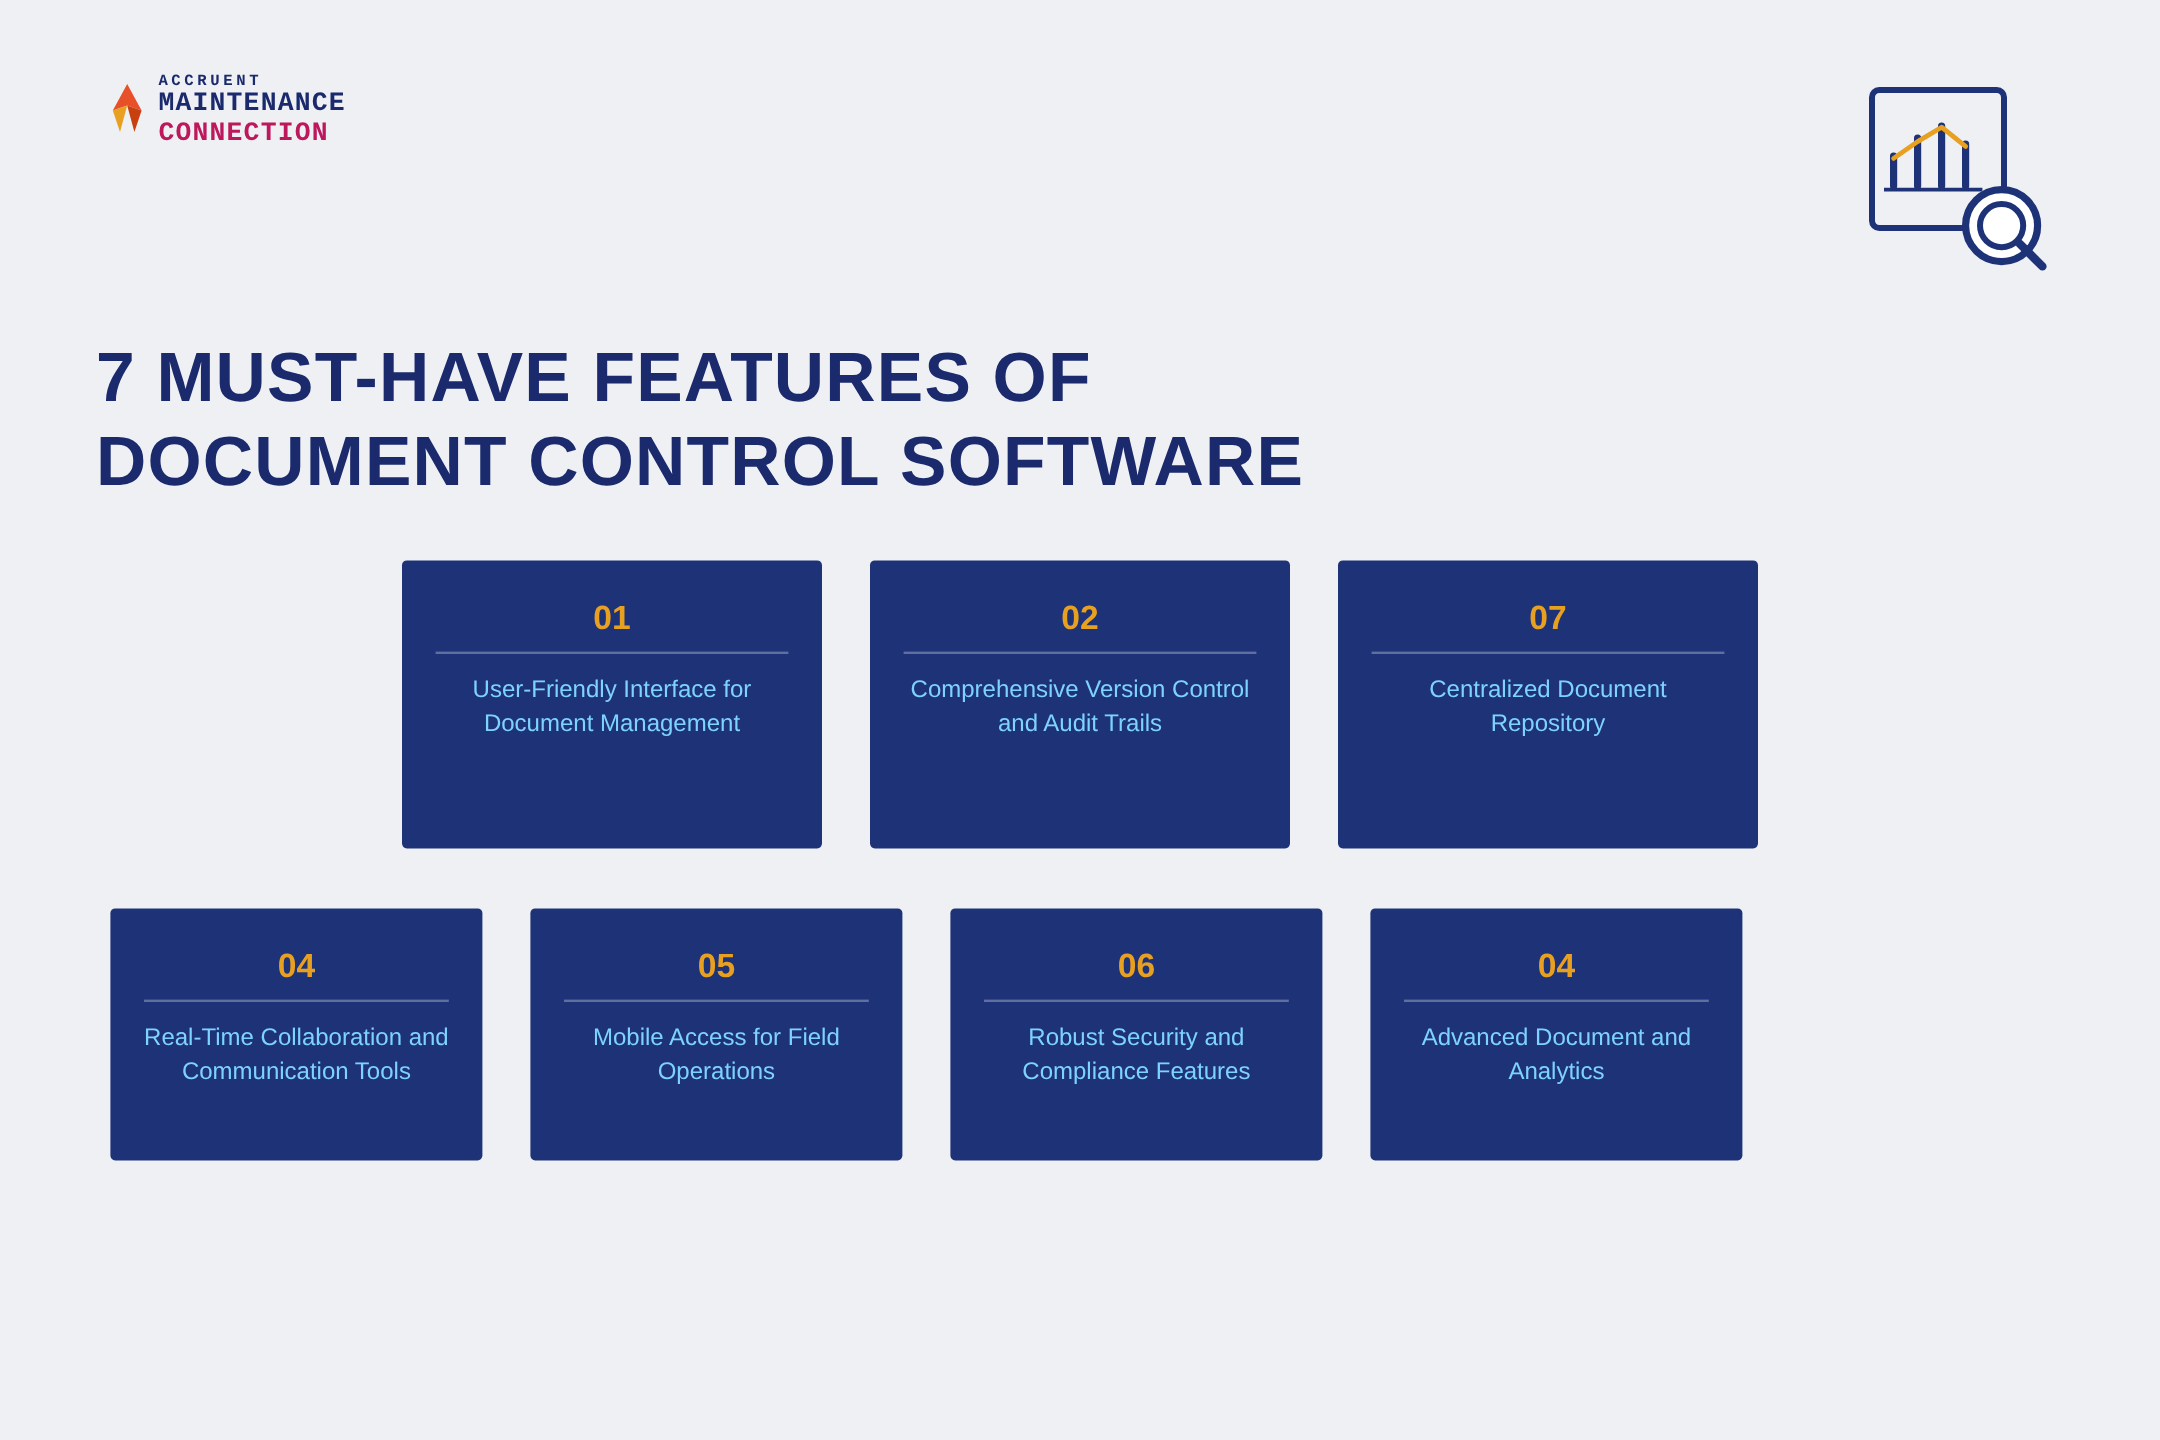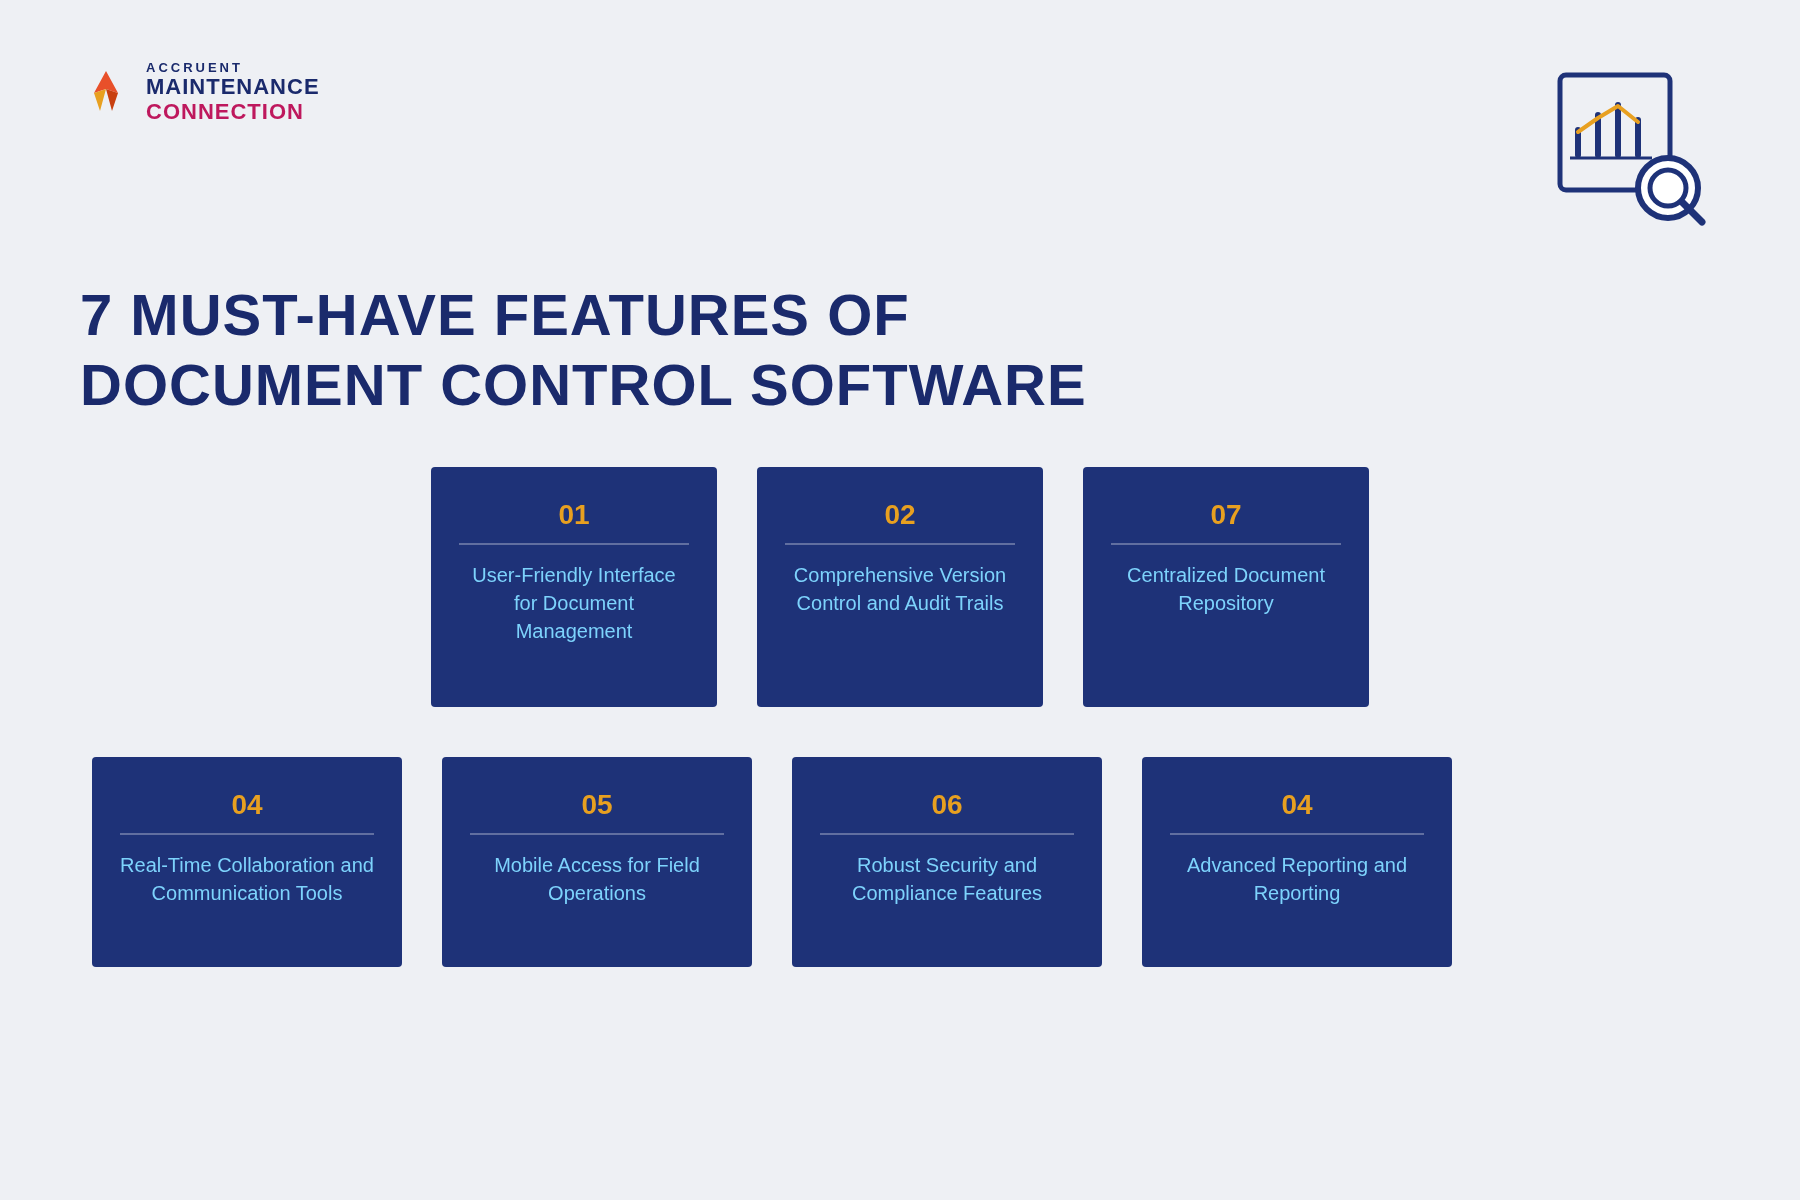--- a/index.html
+++ b/index.html
@@ -25,21 +25,21 @@
     .header {
       display: flex;
       justify-content: space-between;
       align-items: flex-start;
       margin-bottom: 40px;
     }
 
     .logo-area {
       display: flex;
       align-items: center;
-      gap: 14px;
+      font-family: Liberation Mono, monospace;
     }
 
     .logo-icon {
       width: 52px;
       height: 52px;
     }
 
     .logo-text {
       display: flex;
       flex-direction: column;
@@ -135,21 +135,21 @@
     .card-label {
       font-size: 20px;
       font-weight: 400;
       color: #7dd3fc;
       line-height: 1.4;
     }
 
     
     .cards-row-1 .feature-card {
       min-height: 240px;
-      width: 286px;
+      width: 350px;
     }
 
     
     .cards-row-2 .feature-card {
       width: 310px;
       min-height: 210px;
     }
   </style>
 </head>
 <body>
@@ -231,17 +231,17 @@
       <div class="card-label">Mobile Access for Field Operations</div>
     </div>
     <div class="feature-card">
       <div class="card-number">06</div>
       <div class="card-divider"></div>
       <div class="card-label">Robust Security and Compliance Features</div>
     </div>
     <div class="feature-card">
       <div class="card-number">04</div>
       <div class="card-divider"></div>
-      <div class="card-label">Advanced Reporting and Reporting</div>
+      <div class="card-label">Advanced Document and Analytics</div>
     </div>
   </div>
 
 </div>
 
 </body></html>

